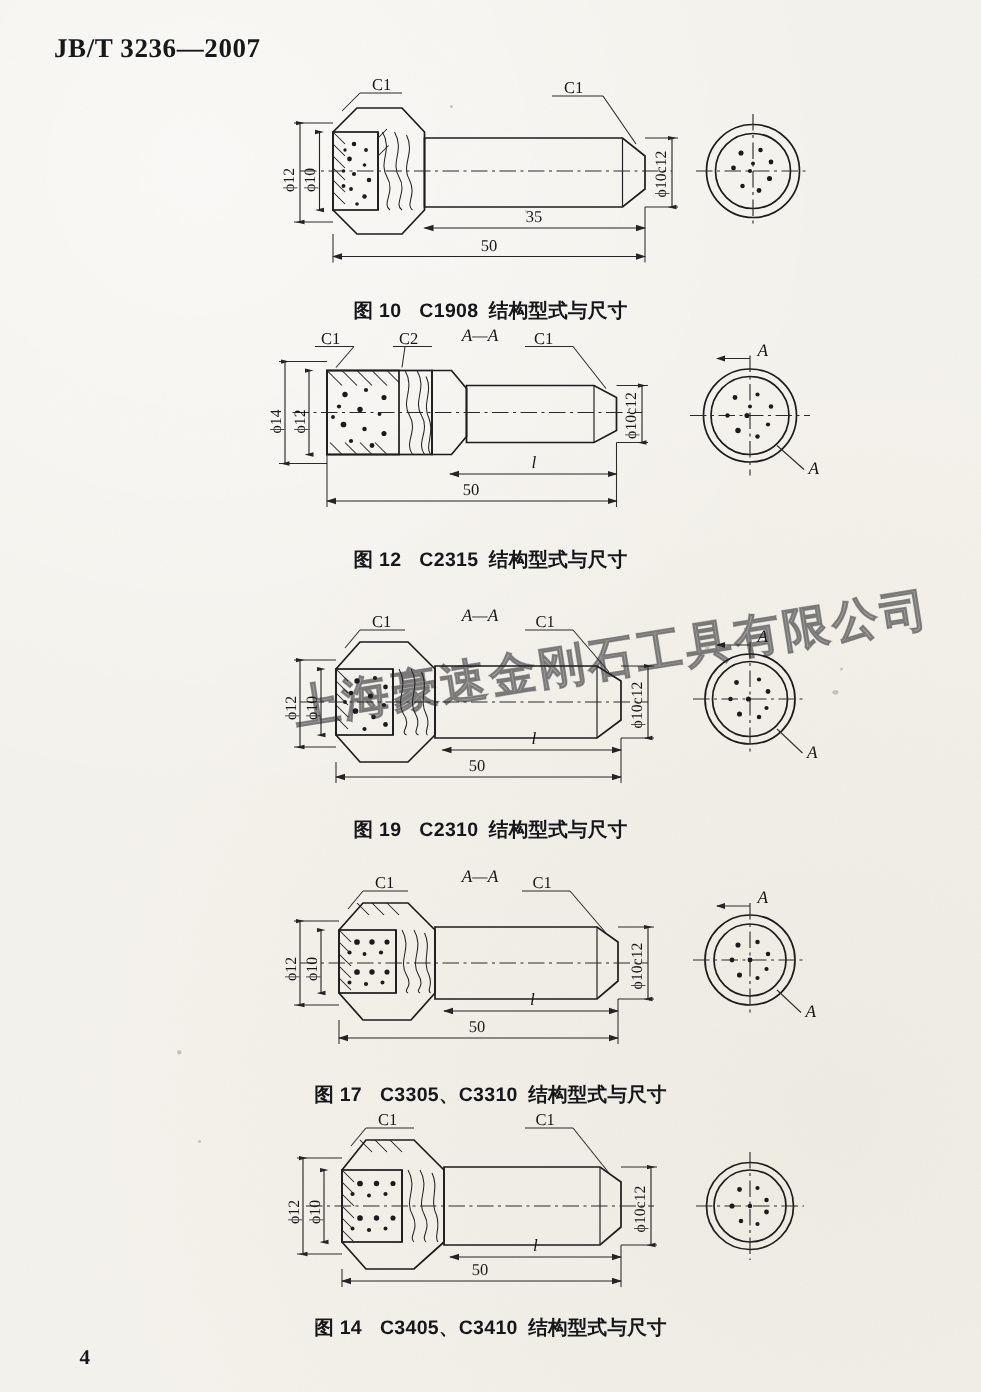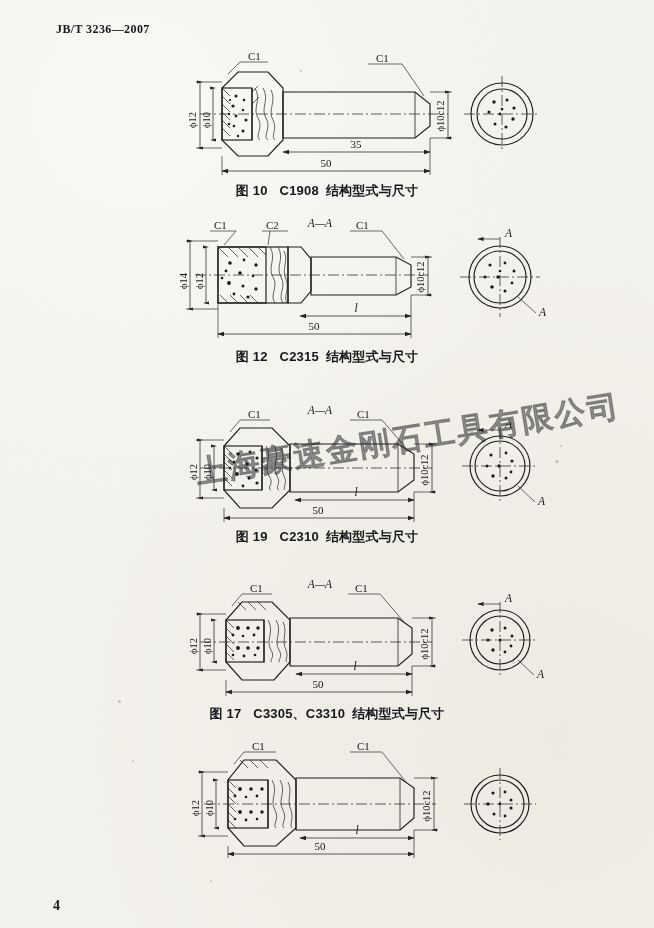--- a/index.html
+++ b/index.html
@@ -14,37 +14,38 @@
   .page{
     position:absolute;inset:0;
     background:
       radial-gradient(circle at 20% 12%, rgba(255,255,255,.55), rgba(0,0,0,0) 45%),
       radial-gradient(circle at 85% 80%, rgba(236,233,224,.8), rgba(0,0,0,0) 55%),
       #f4f2ec;
   }
   .grain{position:absolute;inset:0;opacity:.35;pointer-events:none;}
 
   .doc-header{
-    position:absolute;left:56px;top:22px;
+    position:absolute;left:36px;top:22px;
     font-family:"Liberation Serif", serif;
-    font-size:12px;font-weight:700;letter-spacing:.4px;
+    font-size:18px;font-weight:700;letter-spacing:.4px;
     color:#17181a;
   }
   .page-number{
     position:absolute;left:53px;top:898px;
     font-size:14px;font-weight:600;color:#17181a;
   }
 
   .figblock{position:absolute;left:0;width:654px;}
   .figcap{
     text-align:center;
     font-family:"Liberation Sans", sans-serif;
     font-size:13px;font-weight:700;
     color:#16171a;
     letter-spacing:.2px;
+    margin-top:16px;
   }
   .figcap .num{margin-right:12px;}
   .figcap .code{margin-right:7px;}
 
   svg{display:block;}
   .ln{stroke:#1d1d1d;fill:none;stroke-width:1.15;}
   .ln-thin{stroke:#232323;fill:none;stroke-width:.8;}
   .ln-dim{stroke:#242424;fill:none;stroke-width:.75;}
   .ln-center{stroke:#2a2a2a;fill:none;stroke-width:.75;stroke-dasharray:11 3 2 3;}
   .ln-ext{stroke:#2b2b2b;fill:none;stroke-width:.7;}
@@ -559,20 +560,23 @@
             <circle cx="505" cy="50" r="1.4"></circle>
             <circle cx="511" cy="58" r="1.5"></circle>
           <circle cx="488" cy="62" r="1.7"></circle>
             <circle cx="500" cy="62" r="1.5"></circle>
             <circle cx="511" cy="66" r="1.6"></circle>
           <circle cx="494" cy="72" r="1.5"></circle>
             <circle cx="505" cy="74" r="1.4"></circle>
         </g>
       </g>
     </svg>
+    <div class="figcap">
+      <span class="num">图 14</span><span class="code">C3405、C3410</span><span>结构型式与尺寸</span>
+    </div>
   </div>
 
   <div class="watermark">
     <span>上海豪速金刚石工具有限公司</span>
   </div>
 
   <div class="page-number">4</div>
 
   <div class="speck" style="left:118px;top:700px;width:3px;height:3px;"></div>
   <div class="speck" style="left:132px;top:760px;width:2px;height:2px;"></div>

